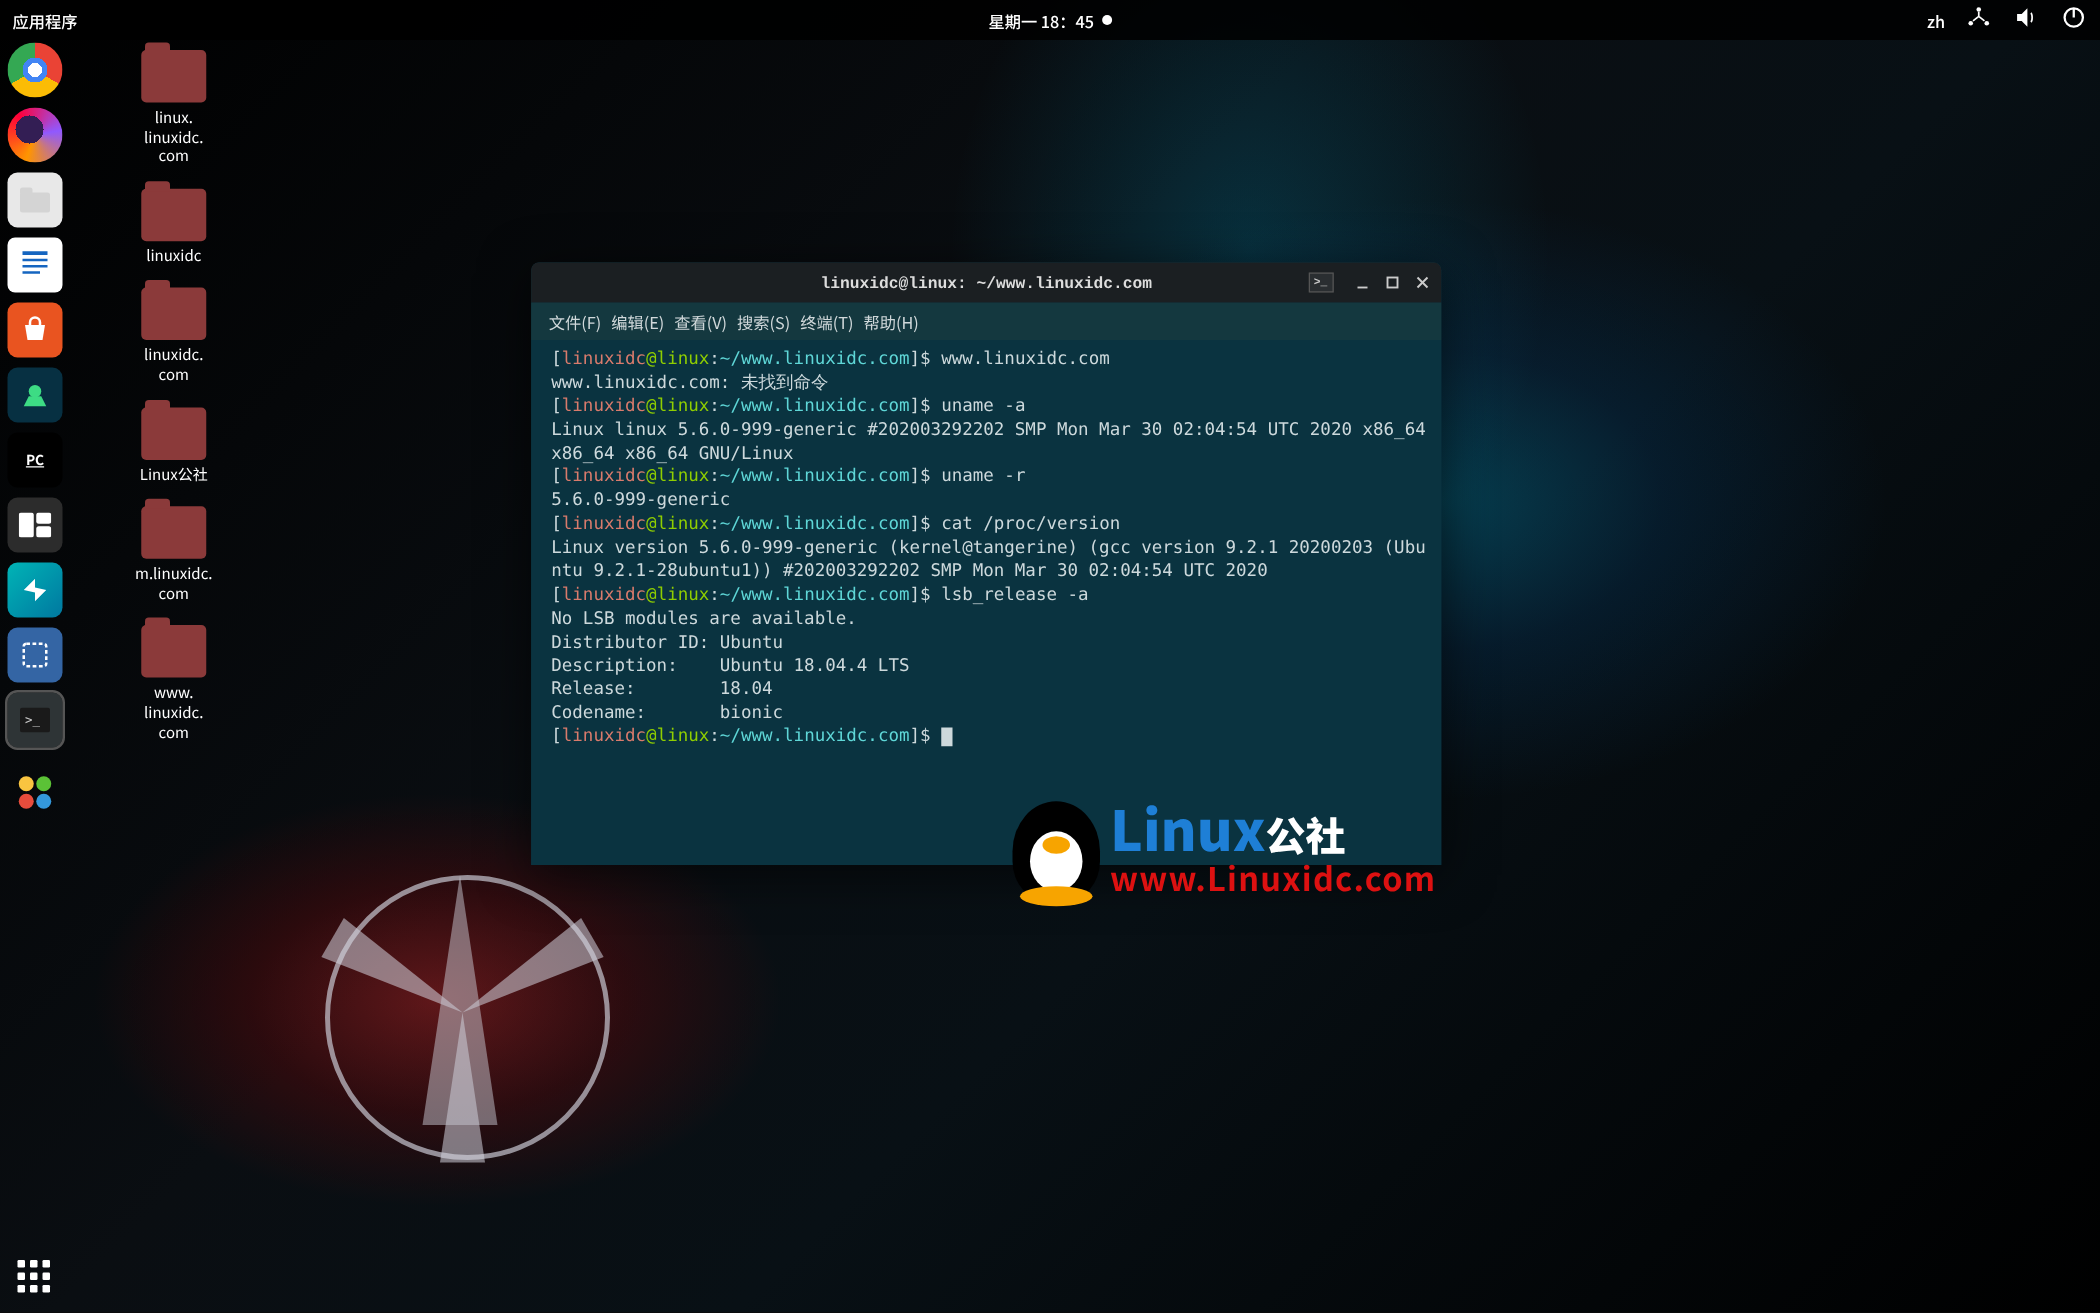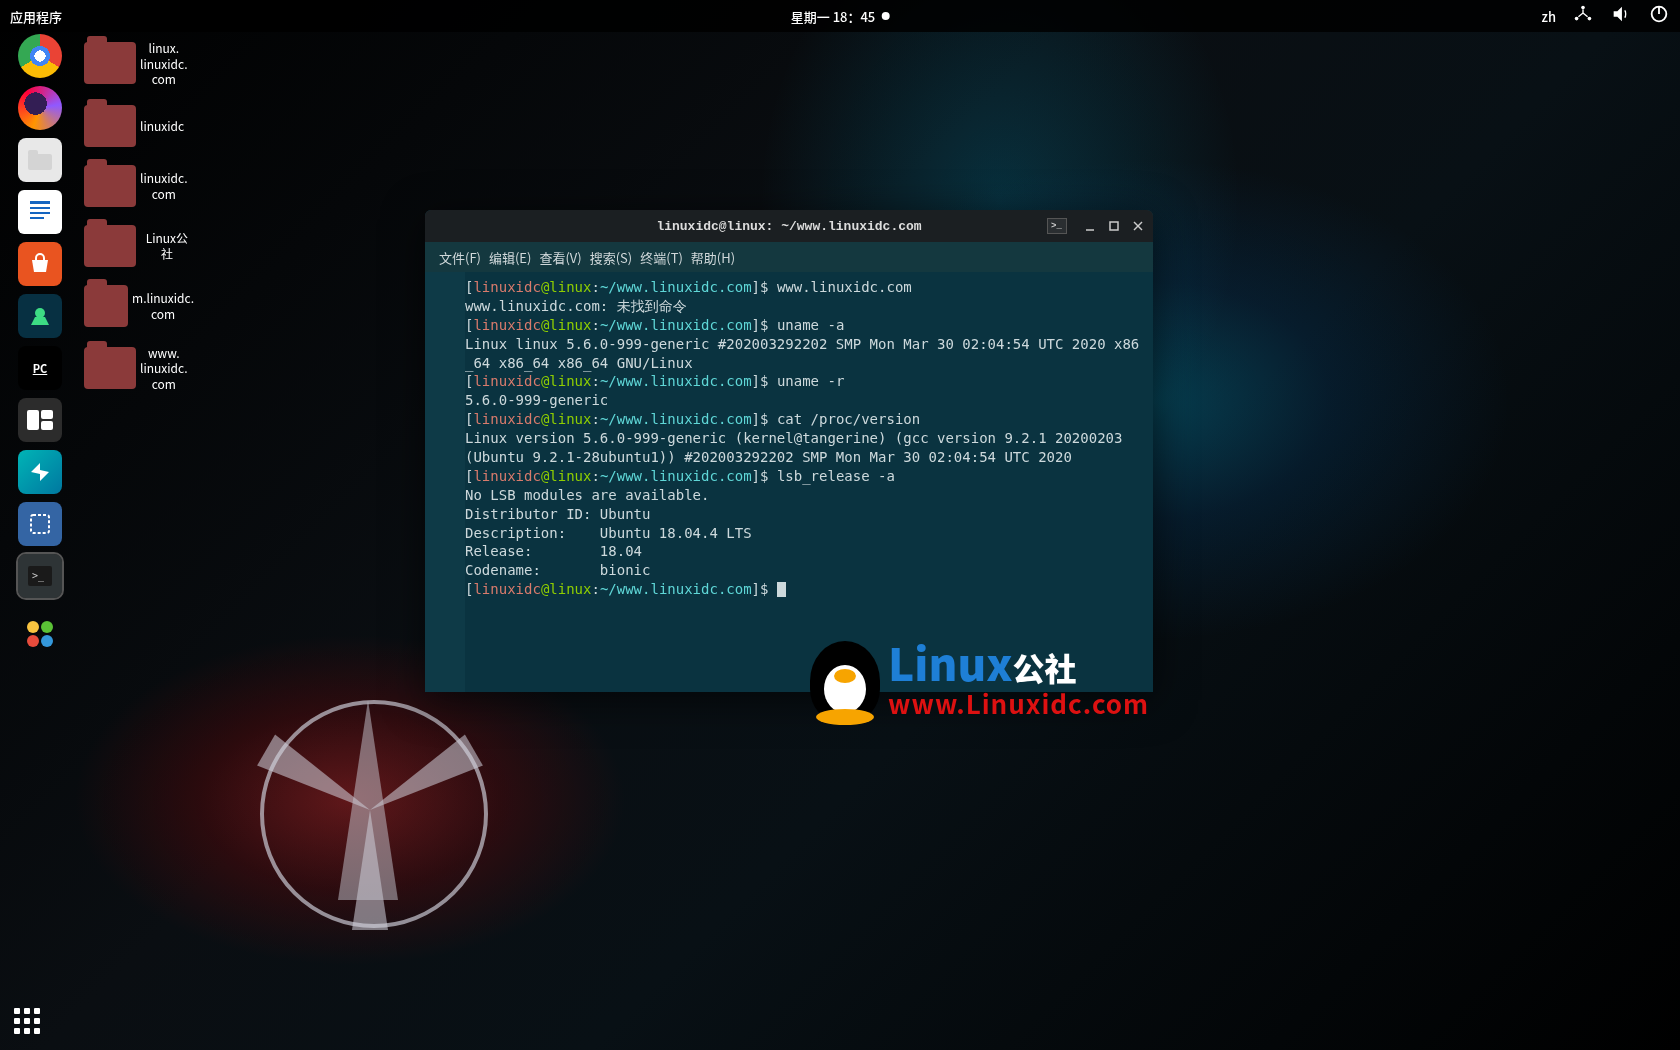--- a/index.html
+++ b/index.html
@@ -48,34 +48,34 @@
   display:flex; align-items:center; justify-content:space-between;
   padding:16px 10px; font-size:13px; font-weight:500;
 }
 .topbar .center { position:absolute; left:50%; transform:translateX(-50%); display:flex; align-items:center; gap:6px;}
 .topbar .right { display:flex; align-items:center; gap:16px; }
 .dot { width:8px; height:8px; background:#fff; border-radius:50%; display:inline-block;}
 
 
 .dock {
   position:absolute; left:6px; top:34px; width:56px;
-  display:flex; flex-direction:column; gap:8px; align-items:flex-end;text-decoration:underline;
+  display:flex; flex-direction:column; gap:8px; align-items:flex-start;text-decoration:underline;
 }
 .dock-item {
   width:44px; height:44px; border-radius:10px;
   display:flex; align-items:center; justify-content:center;
   font-size:22px; position:relative;
 }
 
 
 .desktop-icons {
   position:absolute; left:84px; top:40px; width:110px;
   display:flex; flex-direction:column; gap:18px;
 }
-.dicon { display:flex; flex-direction:row; align-items:center; gap:4px; cursor:pointer;}
+.dicon { display:flex; flex-direction:column; align-items:center; gap:4px; cursor:pointer;}
 .folder {
   width:52px; height:42px; background:#8b3a3a; border-radius:4px; position:relative;
 }
 .folder::before{content:"";position:absolute;top:-6px;left:3px;width:20px;height:8px;background:#8b3a3a;border-radius:3px 3px 0 0;}
 .dicon .label { color:#fff; font-size:12px; text-align:center; line-height:1.3; max-width:100px;}
 
 
 .termwin {
   position:absolute; left:425px; top:210px; width:728px;
   background:#0e3a47; border-radius:6px 6px 0 0; box-shadow:0 8px 40px rgba(0,0,0,0.6);
@@ -88,25 +88,25 @@
 .term-titlebar .wicons { position:absolute; right:8px; display:flex; gap:10px; align-items:center;}
 .term-titlebar .appicon { position:absolute; left:8px; width:20px; height:16px; background:#2a2e31; border:1px solid #555; display:flex; align-items:center; padding-left:3px;}
 .term-titlebar .appicon::before{content:">_"; font-size:9px; color:#ccc;}
 .wicon { width:14px; height:14px; display:flex; align-items:center; justify-content:center; color:#ccc; cursor:pointer;}
 .term-menubar {
   height:30px; background:#14383f; display:flex; align-items:center; gap:8px;
   padding:0 14px; font-size:13px; color:#d0d8da;
 }
 .term-menubar span{cursor:pointer;}
 .term-body {
-  background:#0a3340; padding:6px 8px 80px 0;
+  background:#0a3340; padding:6px 8px 80px 16px;
   font-family: "DejaVu Sans Mono","Noto Sans Mono",monospace;
   font-size:14px; line-height:1.35; color:#cdd9dc;
   min-height:420px;
-  white-space:pre-wrap; word-break:break-all;margin-left:40px;
+  white-space:pre-wrap; word-break:break-all;
 }
 .c-red{color:#d97b6c;} .c-grn{color:#8fce00;} .c-cyn{color:#5fd7d7;} .c-wht{color:#cdd9dc;}
 .cursor{display:inline-block;width:9px;height:15px;background:#cdd9dc;vertical-align:text-bottom;animation:blink 1s steps(1) infinite;}
 @keyframes blink{50%{opacity:0;}}
 
 
 .watermark{position:absolute; left:810px; top:640px; display:flex; align-items:center; gap:8px;}
 .tux{width:70px;height:80px;position:relative;}
 .tux .body{position:absolute;inset:0;background:#000;border-radius:50% 50% 40% 40%;}
 .tux .belly{position:absolute;left:14px;top:24px;width:42px;height:48px;background:#fff;border-radius:50%;}

